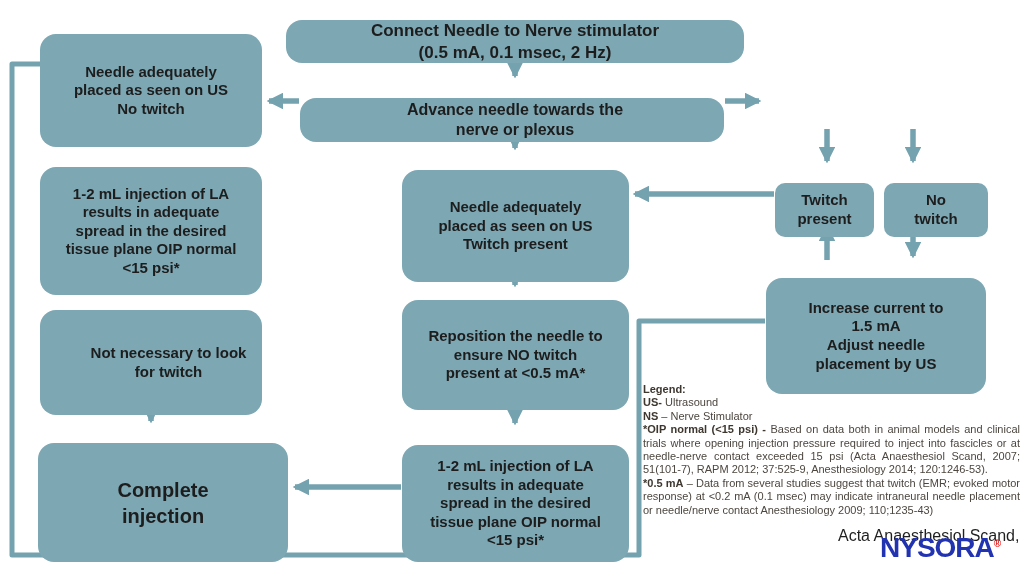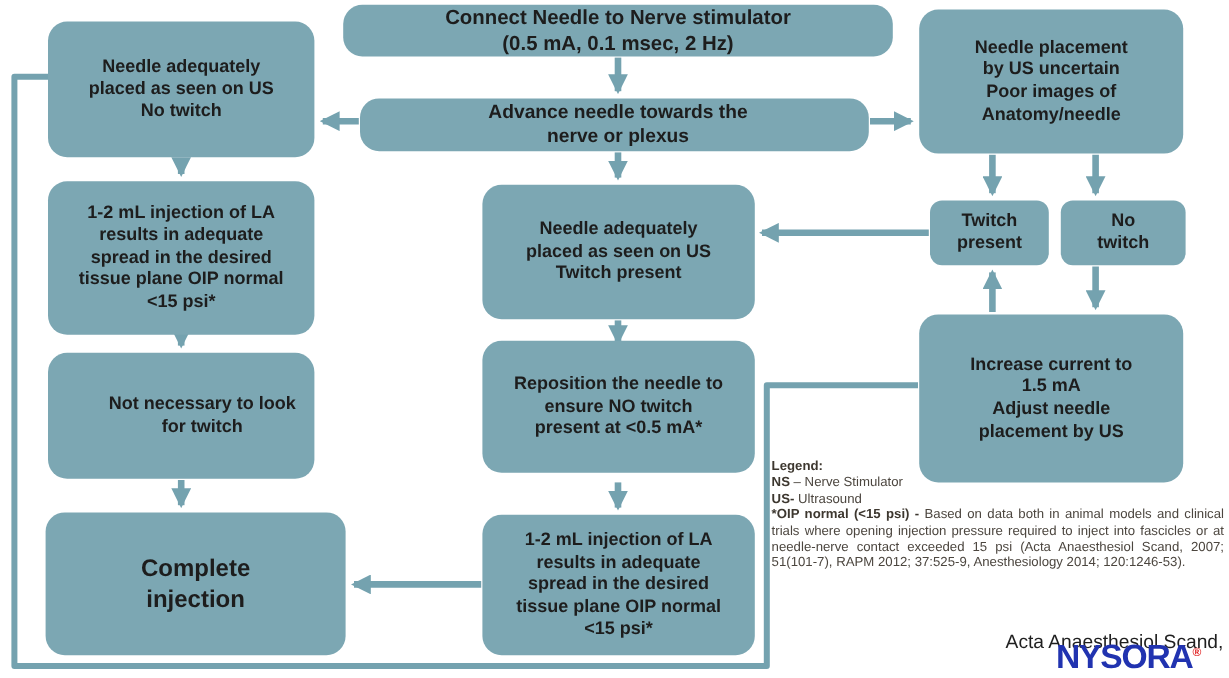--- a/index.html
+++ b/index.html
@@ -13,20 +13,21 @@
     background:var(--box-fill,#7ca7b3);
     border-radius:16px;
     display:flex;align-items:center;justify-content:center;
     text-align:center;
     color:var(--box-text,#1d1d1d);
     font-weight:bold;
     white-space:pre-line;
     line-height:1.24;
     padding:2px 6px;
     box-sizing:border-box;
+    margin-top:16px;
   }
   .node.small{border-radius:10px;}
   .legend{
     position:absolute;left:643px;top:383px;width:377px;
     font-size:11px;line-height:13.4px;
     color:var(--legend-text,#4c463f);
     text-align:justify;
   }
   .legend p{margin:0;}
   .legend b{font-weight:bold;color:#3d372f;}
@@ -74,24 +75,20 @@
   <div class="node" style="left:286px;top:4px;width:458px;height:43px;font-size:17px;">Connect Needle to Nerve stimulator
 (0.5 mA, 0.1 msec, 2 Hz)</div>
 
   <div class="node" style="left:300px;top:82px;width:424px;height:44px;font-size:16px;padding-left:12px;">Advance needle towards the
 nerve or plexus</div>
 
   <div class="node" style="left:40px;top:18px;width:222px;height:113px;font-size:15px;">Needle adequately
 placed as seen on US
 No twitch</div>
 
-  <div class="node" style="left:766px;top:8px;width:220px;height:120px;font-size:15px;">Needle placement
-by US uncertain
-Poor images of
-Anatomy/needle</div>
 
   <div class="node" style="left:40px;top:151px;width:222px;height:128px;font-size:15px;">1-2 mL injection of LA
 results in adequate
 spread in the desired
 tissue plane OIP normal
 &lt;15 psi*</div>
 
   <div class="node" style="left:40px;top:294px;width:222px;height:105px;font-size:15px;padding-left:41px;">Not necessary to look
 for twitch</div>
 
@@ -111,29 +108,30 @@
 spread in the desired
 tissue plane OIP normal
 &lt;15 psi*</div>
 
   <div class="node small" style="left:775px;top:167px;width:99px;height:54px;font-size:15px;">Twitch
 present</div>
 
   <div class="node small" style="left:884px;top:167px;width:104px;height:54px;font-size:15px;">No
 twitch</div>
 
-  <div class="node" style="left:766px;top:262px;width:220px;height:140px;font-size:15px;">Increase current to
+  <div class="node" style="left:766px;top:262px;width:220px;height:116px;font-size:15px;">Increase current to
 1.5 mA
 Adjust needle
 placement by US</div>
 
   <div class="legend">
     <p><b>Legend:</b><span></span></p>
+    <p><b>US-</b><span> Ultrasound</span></p>
     <p><b>NS</b><span> – Nerve Stimulator</span></p>
-    <p><b>US-</b><span> Ultrasound</span></p>
     <p><b>*OIP normal  (&lt;15 psi) -</b><span> Based on data both in animal models and clinical trials where opening injection pressure required to inject into fascicles or at needle-nerve contact exceeded 15 psi (Acta Anaesthesiol Scand, 2007; 51(101-7), RAPM 2012; 37:525-9, Anesthesiology 2014; 120:1246-53).</span></p>
+    <p><b>*0.5 mA</b><span> – Data from several studies suggest that twitch (EMR; evoked motor response) at &lt;0.2 mA (0.1 msec) may indicate intraneural needle placement or needle/nerve contact Anesthesiology 2009; 110;1235-43)</span></p>
   </div>
 
   <div class="citation">Acta Anaesthesiol Scand, 2007; 51:101</div>
 
   <div class="logo"><span>NYSORA</span><span class="reg">®</span></div>
 
 </div>
 
 </body></html>

